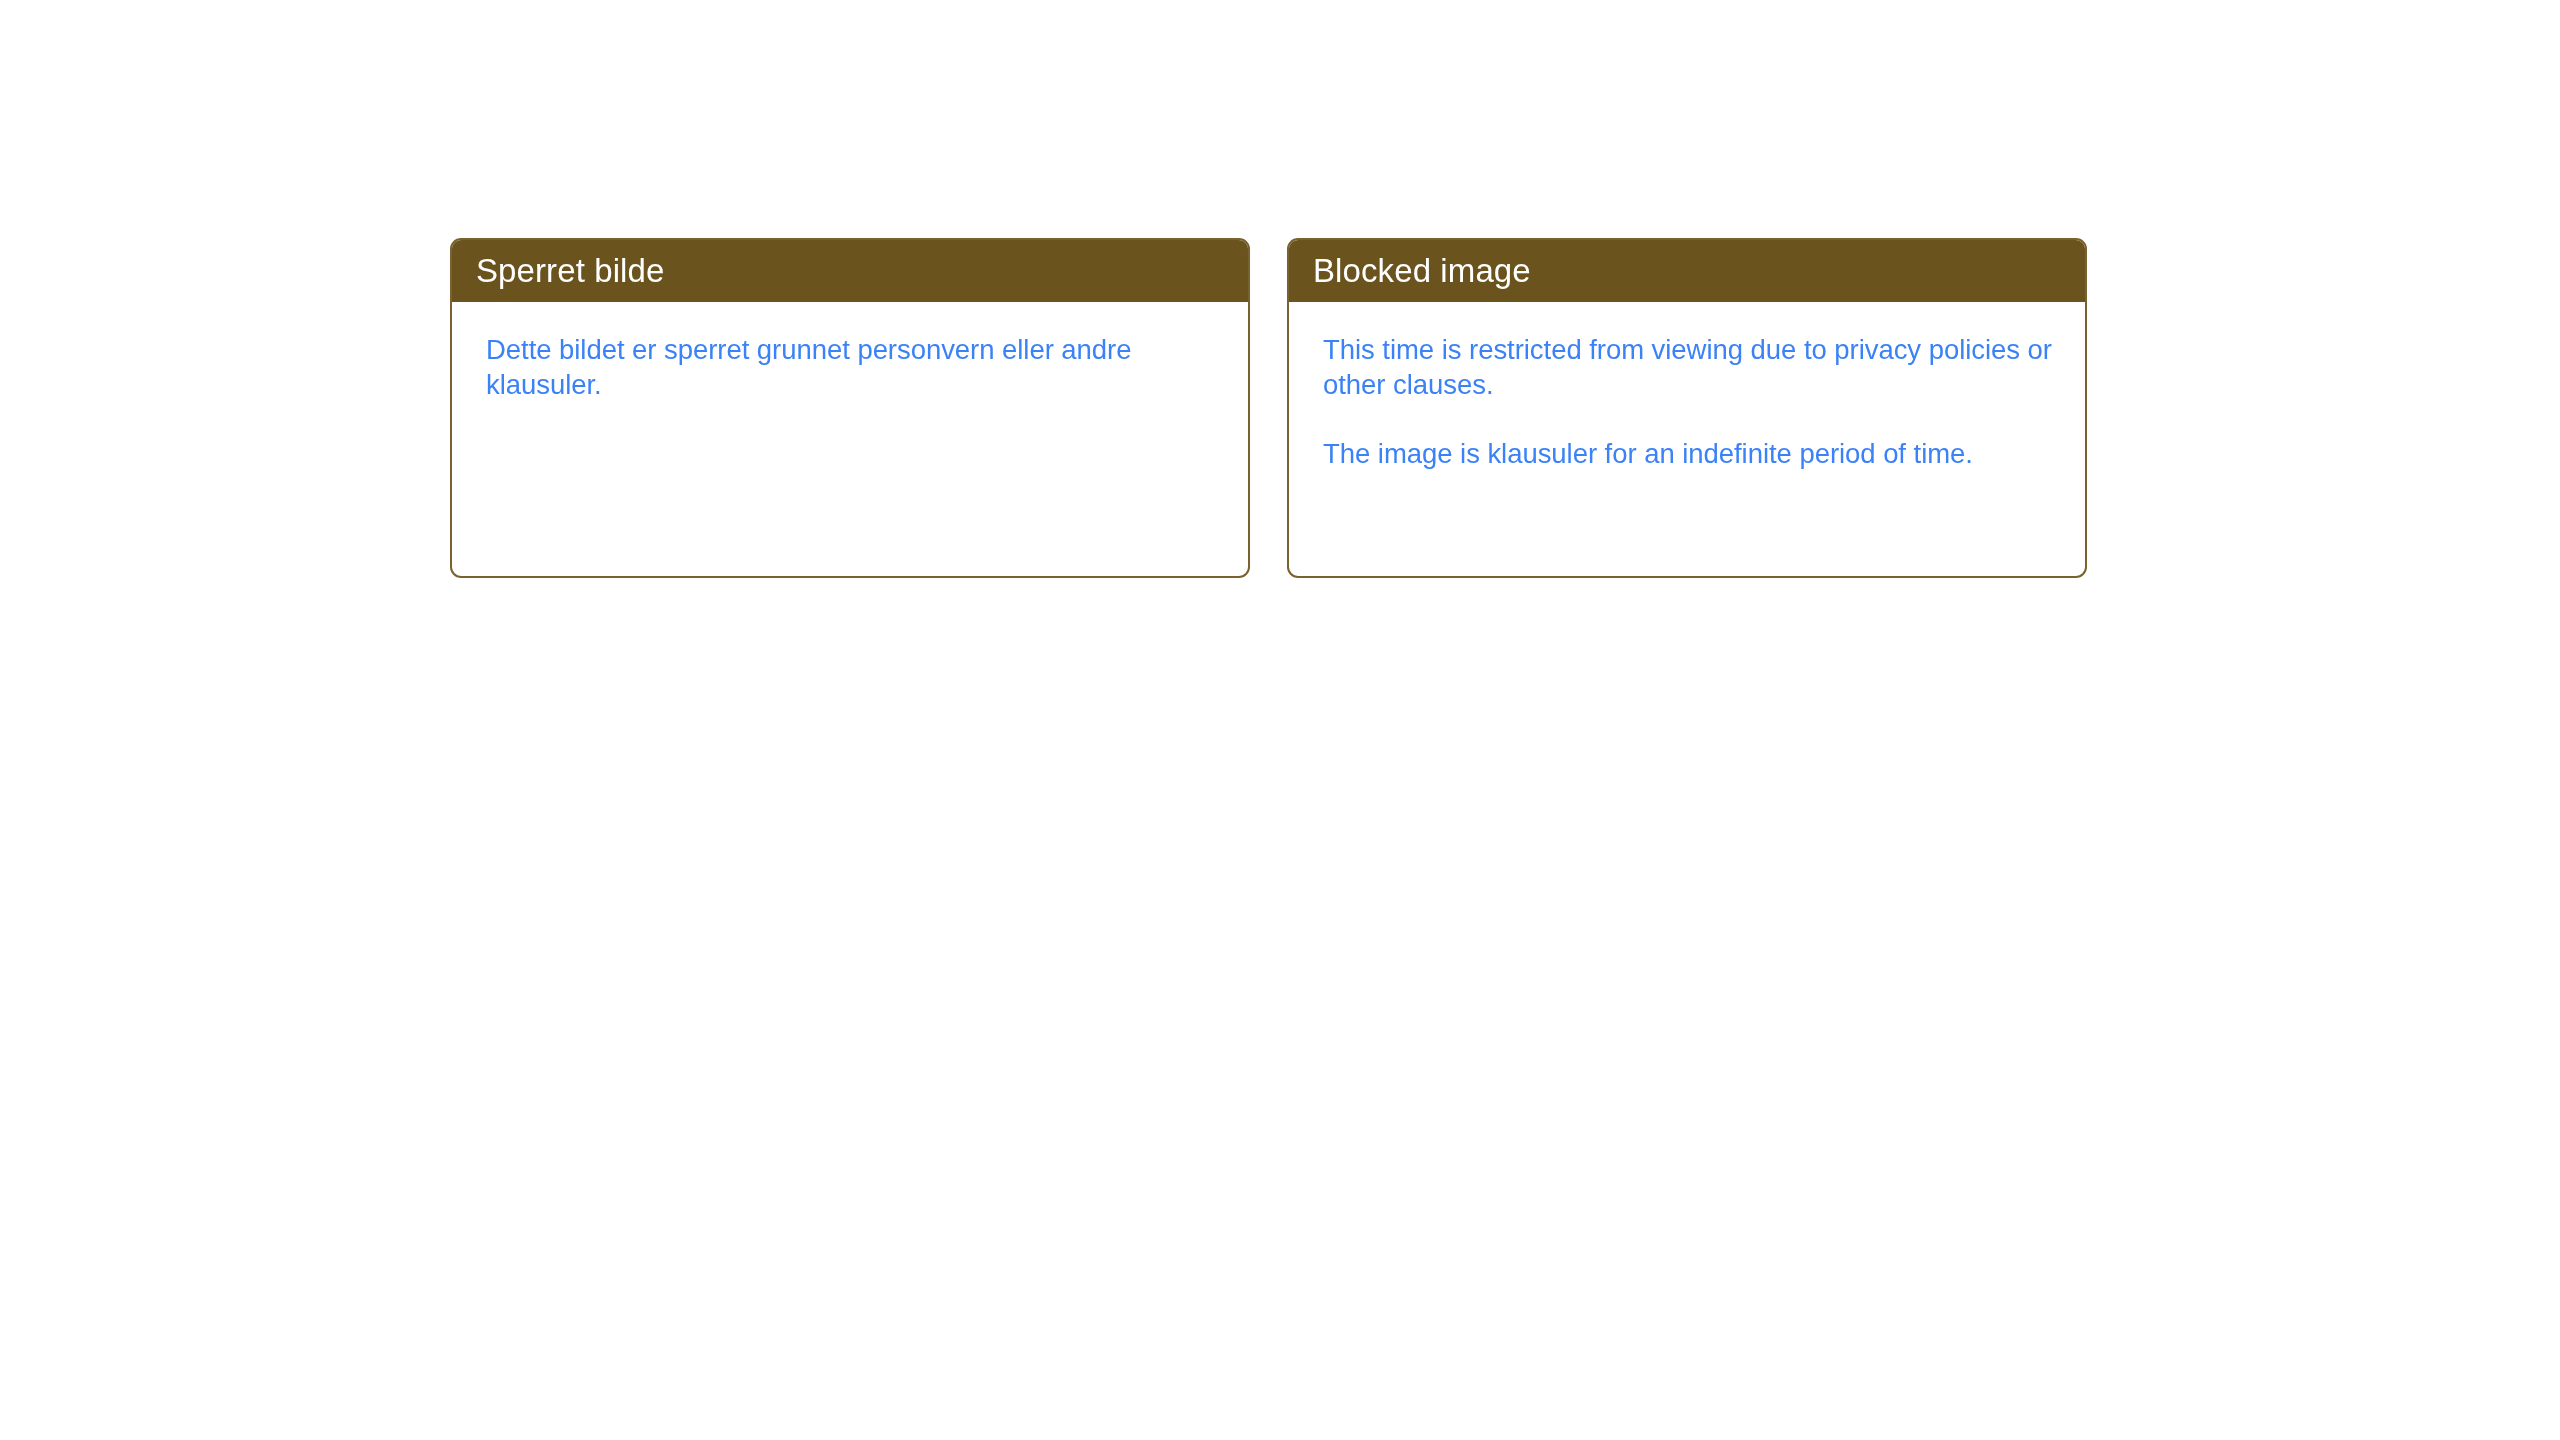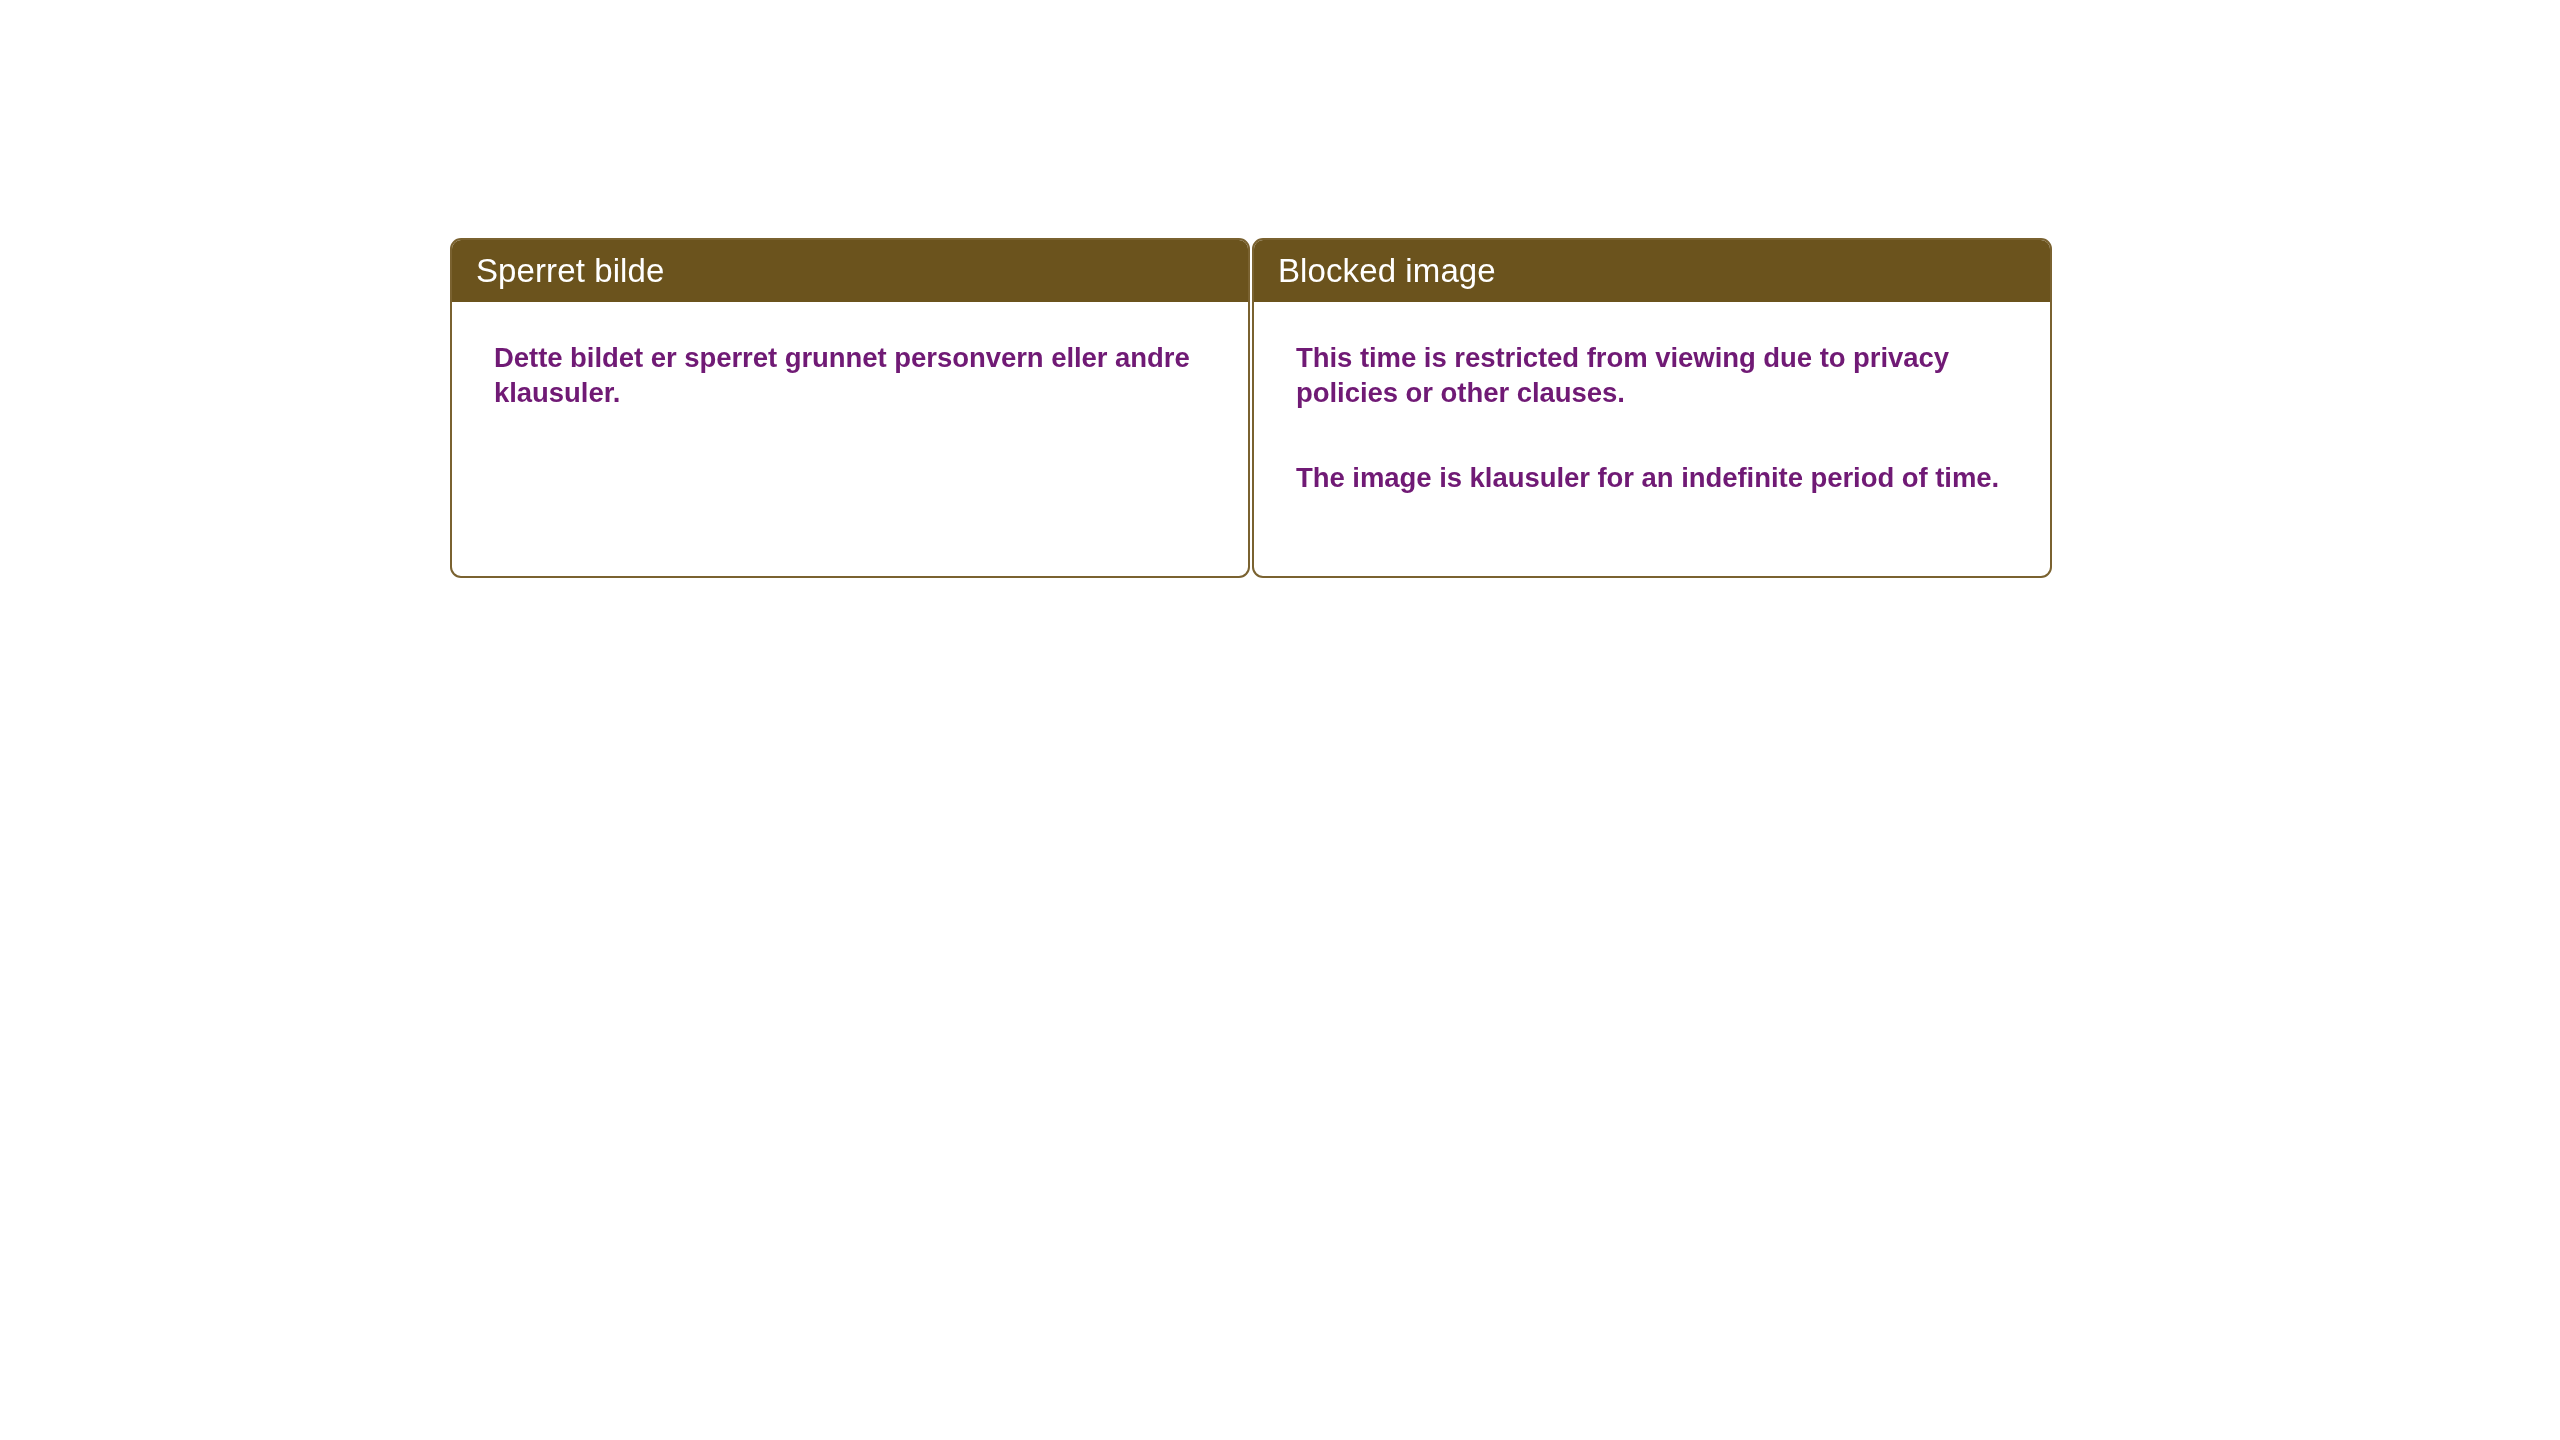--- a/index.html
+++ b/index.html
@@ -32,21 +32,21 @@
     overflow: hidden;
   }
 
   .notice-card.card-no {
     left: 450px;
     width: 800px;
     height: 340px;
   }
 
   .notice-card.card-en {
-    left: 1252px;
+    left: 1287px;
     width: 800px;
     height: 340px;
   }
 
   .card-header {
     height: 62px;
     background: #6b531d;
     display: flex;
     align-items: center;
     padding: 0 0 0 24px;
@@ -62,25 +62,25 @@
     white-space: nowrap;
     margin-top: -2px;
   }
 
   .card-body {
     padding: 22px 24px 0 26px;
     box-sizing: border-box;
   }
 
   .card-paragraph {
-    color: #701a75;
+    color: #3b82f6;
     font-size: 27.5px;
     line-height: 35px;
-    font-weight: 700;
-    margin: 16px;
+    font-weight: 400;
+    margin: 8px;
     letter-spacing: -0.05px;
   }
 
   .paragraph-gap {
     height: 18px;
   }
 </style>
 </head>
 <body>
 

